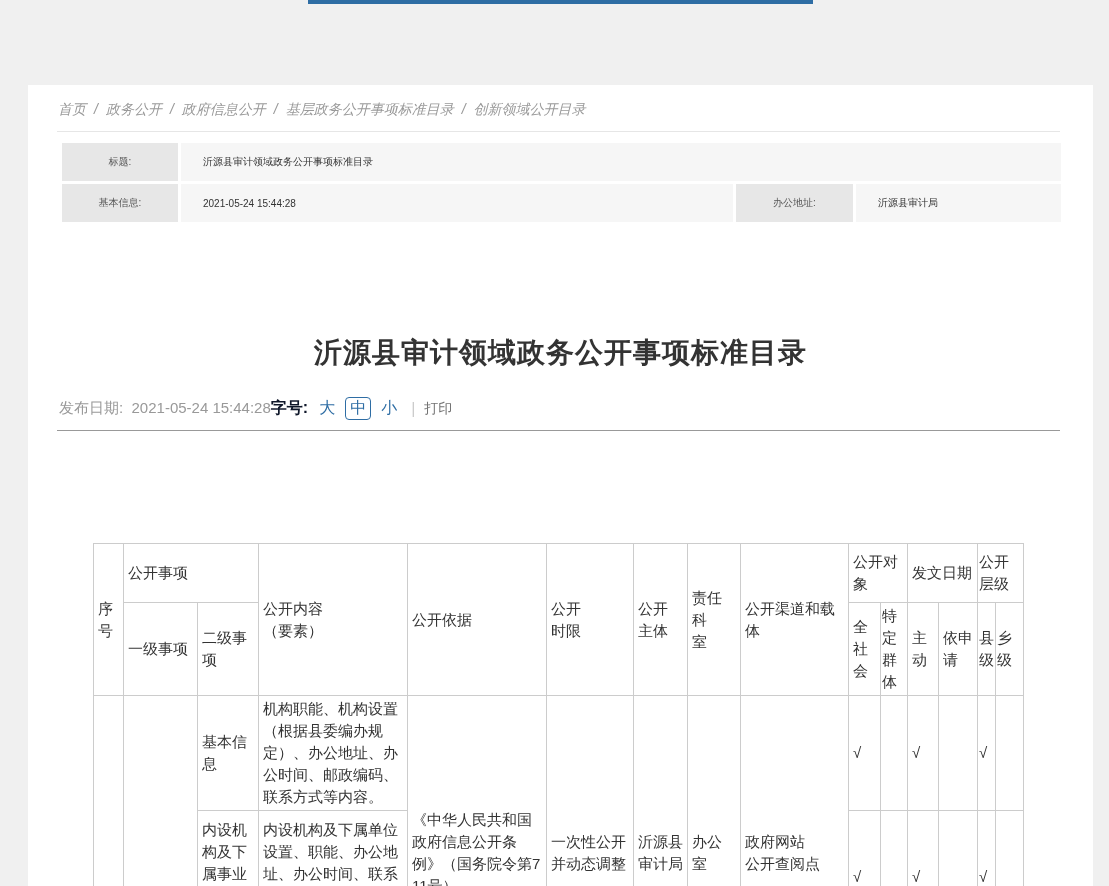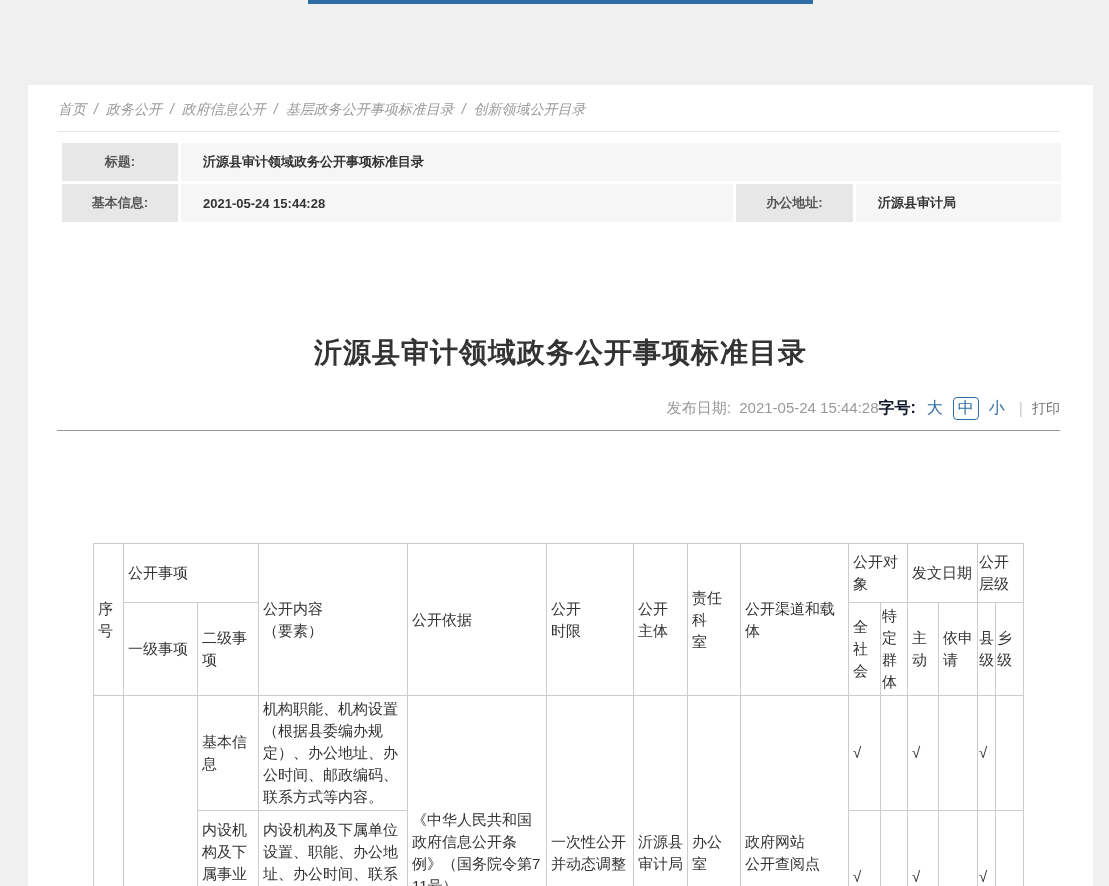--- a/index.html
+++ b/index.html
@@ -26,38 +26,38 @@
   .breadcrumb a { color: #999; text-decoration: none; cursor: pointer; }
   .breadcrumb .sep { color: #999; margin: 0 8px; }
   .hr1 {
     position: absolute; left: 29px; top: 46px; width: 1003px; height: 0;
     border-bottom: 1px solid #e6e6e6;
   }
   
   .meta {
     position: absolute; left: 31px; top: 55px; width: 999px;
     border-spacing: 3px; border-collapse: separate;
-    font-size: 13px; table-layout: fixed; font-weight: bold;
+    font-size: 10px; table-layout: fixed;
   }
   .meta td { height: 38px; }
   .meta .lbl {
     background: #e7e7e7; color: #555; text-align: center; width: 116px;
   }
   .meta .val {
     background: #f6f6f6; color: #333; text-align: left; padding-left: 22px;
   }
   
   .art-title {
     position: absolute; left: 0; top: 249px; width: 100%;
     text-align: center; font-size: 28px; font-weight: bold; color: #333;
     letter-spacing: 1px;
   }
   .date-row {
     position: absolute; left: 31px; top: 312px; width: 1001px;
-    display: flex; justify-content: flex-end; align-items: center;
+    display: flex; justify-content: flex-start; align-items: center;
     font-size: 15px;
   }
   .pub-date { color: #999; }
   .size-ctrl { display: flex; align-items: center; font-size: 16px; }
   .size-ctrl .fs-label { color: #0f172a; font-weight: bold; margin-right: 6px; }
   .size-ctrl .fs-btn { color: #2e6da4; margin: 0 5px; cursor: pointer; }
   .size-ctrl .fs-btn.active {
     border: 1px solid #2e6da4; border-radius: 4px; padding: 0 4px;
   }
   .size-ctrl .divider { color: #ccc; margin: 0 9px; }

